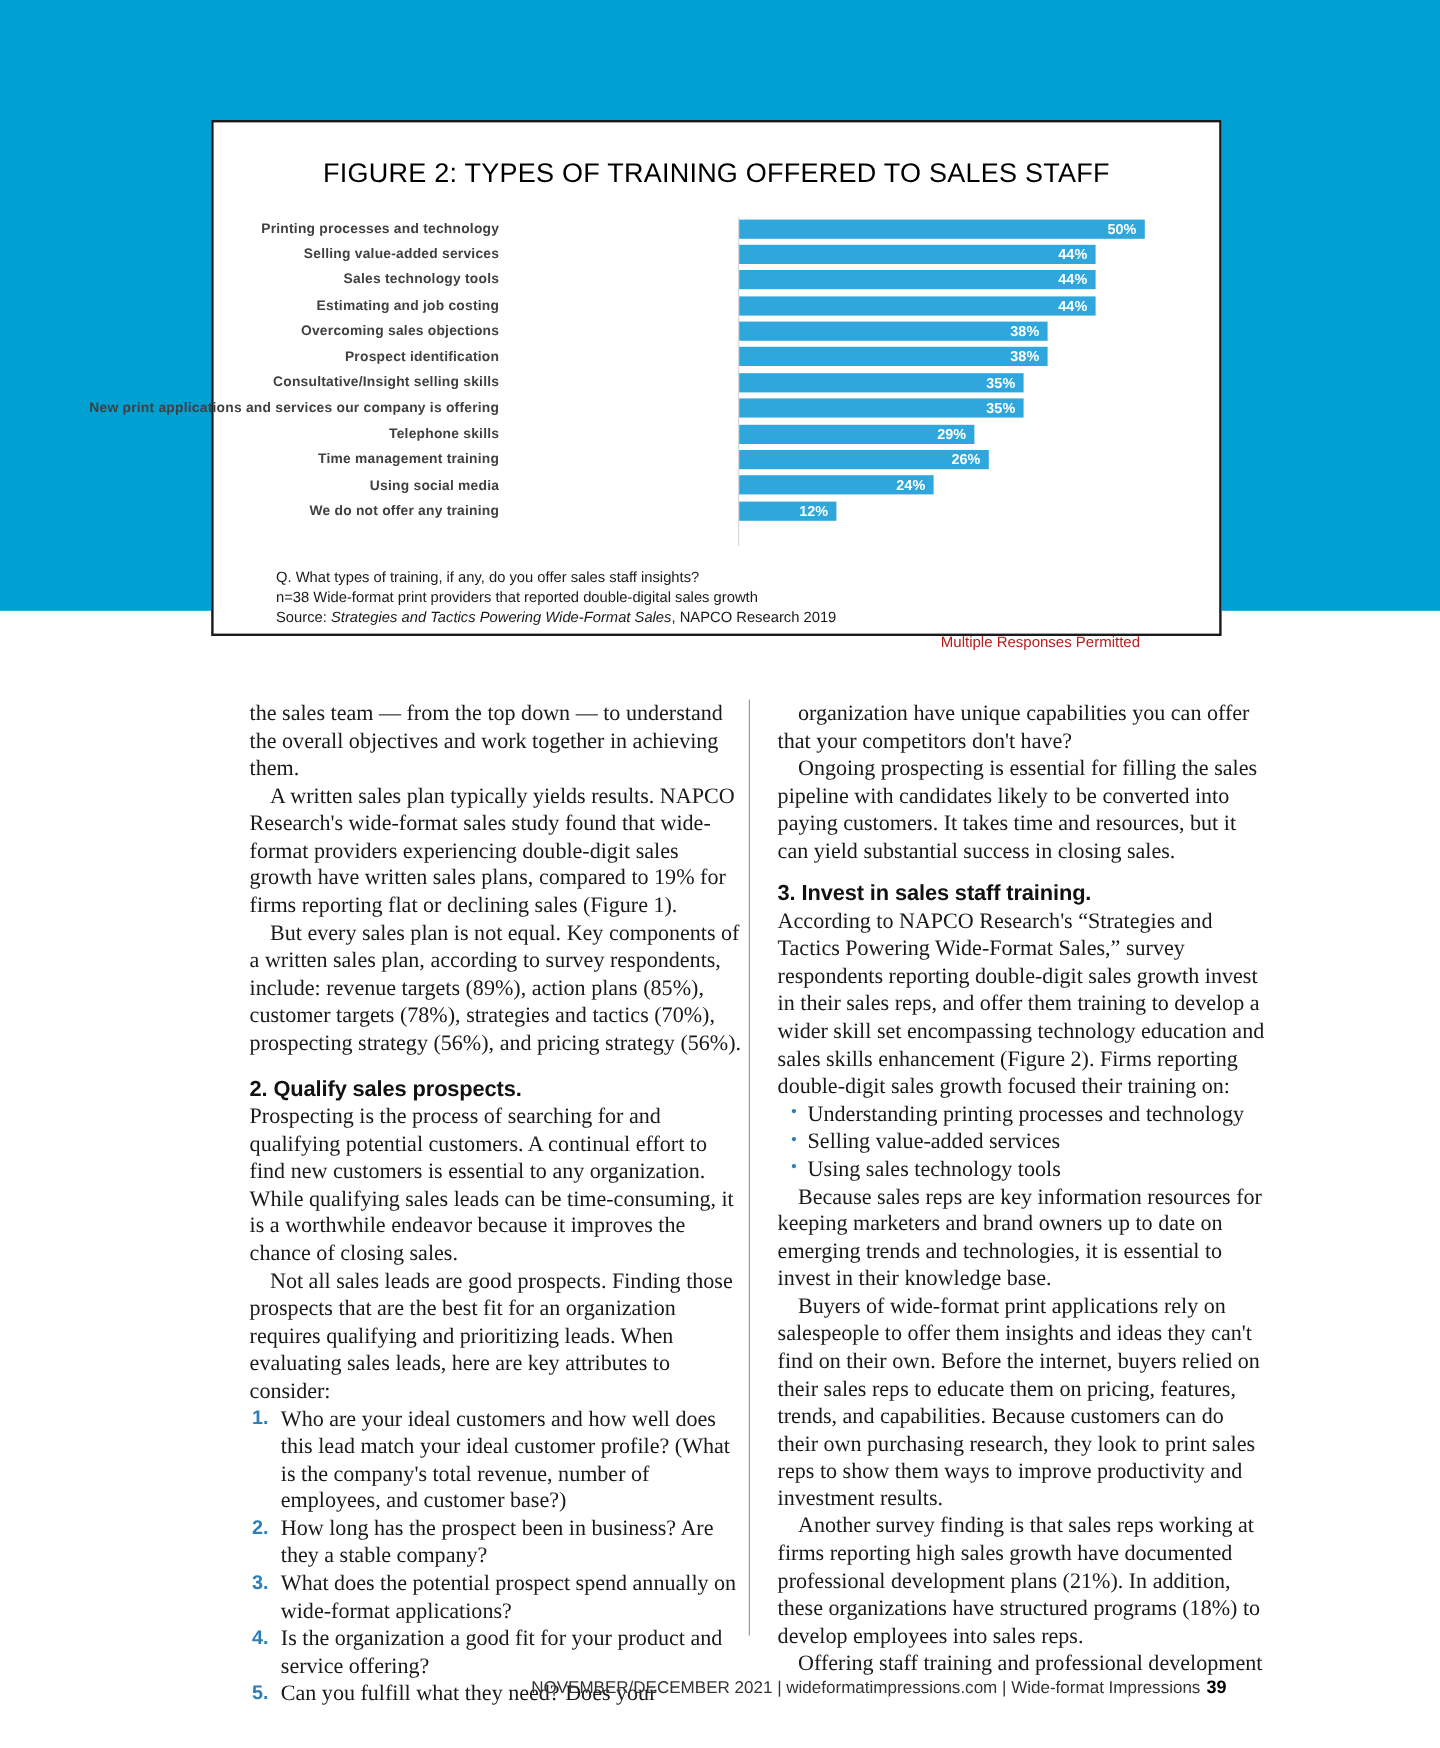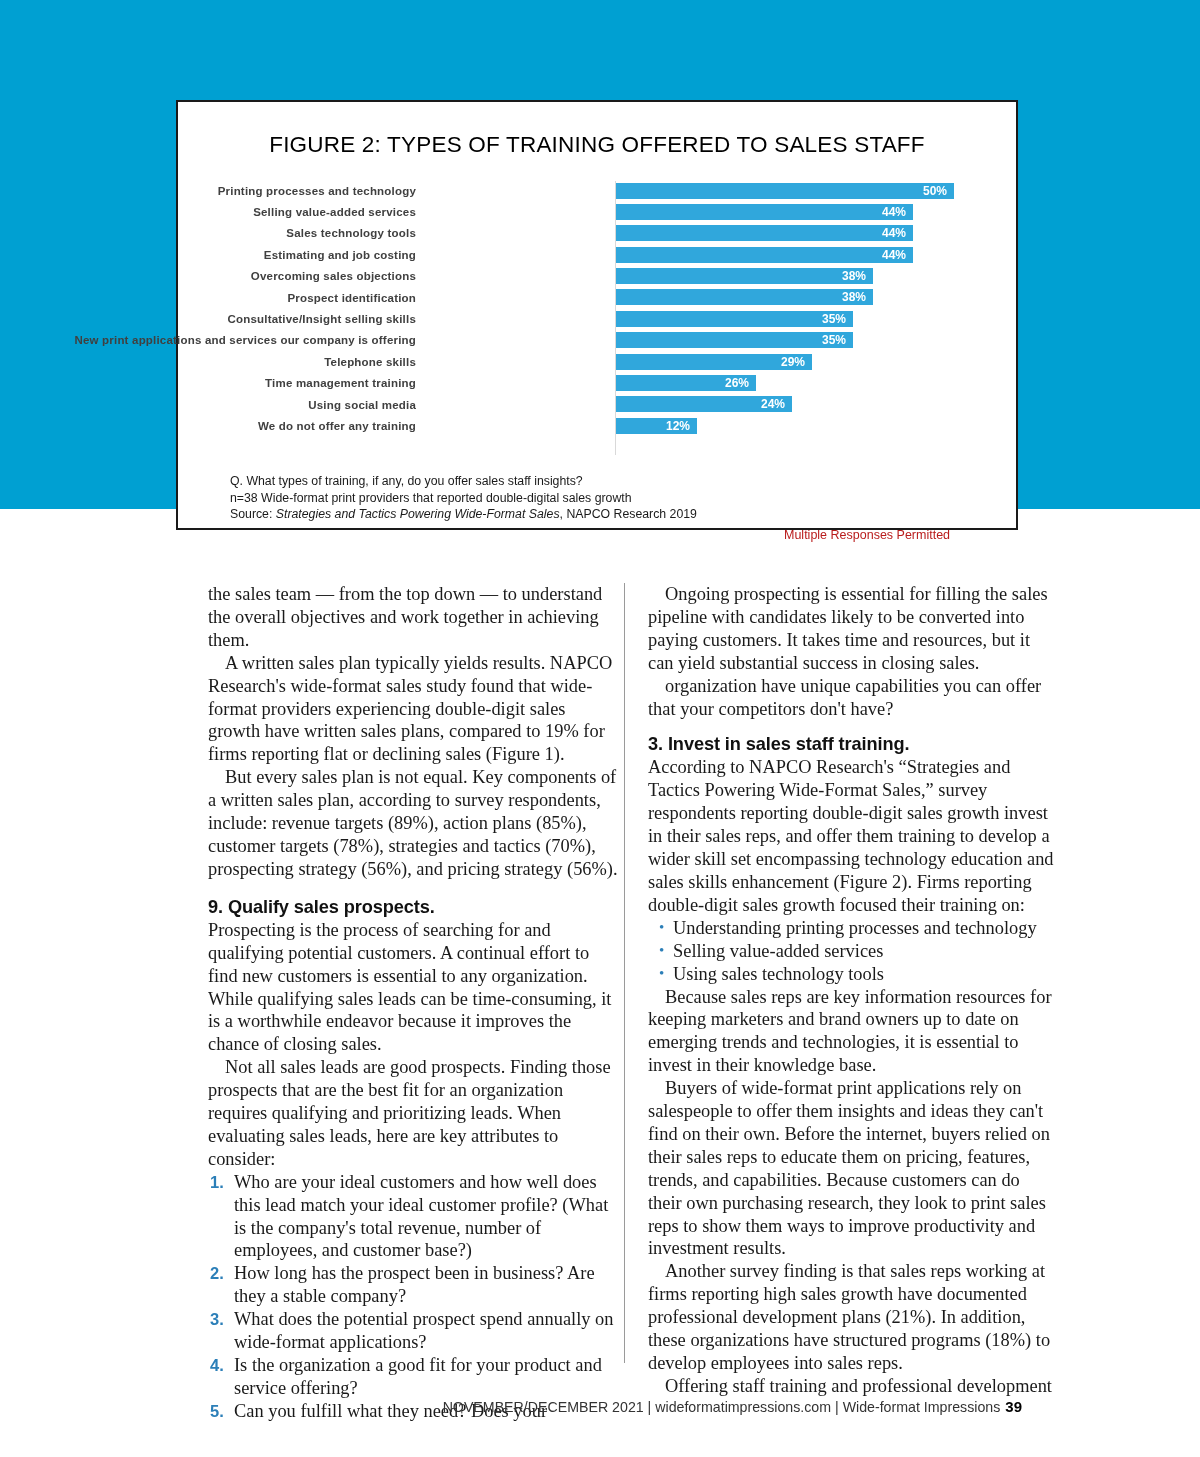--- a/index.html
+++ b/index.html
@@ -323,30 +323,30 @@
       <div class="bar-wrap">
         <div class="bar" style="width:196px">
           <span class="bar-value">29%</span>
         </div>
       </div>
     </div>
 
     <div class="bar-row">
       <div class="bar-label">Time management training</div>
       <div class="bar-wrap">
-        <div class="bar" style="width:140px">
+        <div class="bar" style="width:208px">
           <span class="bar-value">26%</span>
         </div>
       </div>
     </div>
 
     <div class="bar-row">
       <div class="bar-label">Using social media</div>
       <div class="bar-wrap">
-        <div class="bar" style="width:176px">
+        <div class="bar" style="width:162px">
           <span class="bar-value">24%</span>
         </div>
       </div>
     </div>
 
 
     <div class="bar-row">
       <div class="bar-label">We do not offer any training</div>
       <div class="bar-wrap">
         <div class="bar" style="width:81px">
@@ -365,35 +365,35 @@
   </div>
 </div>
 
 <div id="article">
   <div id="col-divider"></div>
 
   <div class="column" id="col-left">
     <p class="noindent">the sales team — from the top down — to understand the overall objectives and work together in achieving them.</p>
     <p>A written sales plan typically yields results. NAPCO Research's wide-format sales study found that wide-format providers experiencing double-digit sales growth have written sales plans, compared to 19% for firms reporting flat or declining sales (Figure 1).</p>
     <p>But every sales plan is not equal. Key components of a written sales plan, according to survey respondents, include: revenue targets (89%), action plans (85%), customer targets (78%), strategies and tactics (70%), prospecting strategy (56%), and pricing strategy (56%).</p>
-    <h3 class="section-head">9. Qualify sales prospects.</h3>
+    <h3 class="section-head">2. Qualify sales prospects.</h3>
     <p class="noindent">Prospecting is the process of searching for and qualifying potential customers. A continual effort to find new customers is essential to any organization. While qualifying sales leads can be time-consuming, it is a worthwhile endeavor because it improves the chance of closing sales.</p>
     <p>Not all sales leads are good prospects. Finding those prospects that are the best fit for an organization requires qualifying and prioritizing leads. When evaluating sales leads, here are key attributes to consider:</p>
     <ol class="numbered">
       <li><span class="num">1.</span><span>Who are your ideal customers and how well does this lead match your ideal customer profile? (What is the company's total revenue, number of employees, and customer base?)</span></li>
       <li><span class="num">2.</span><span>How long has the prospect been in business? Are they a stable company?</span></li>
       <li><span class="num">3.</span><span>What does the potential prospect spend annually on wide-format applications?</span></li>
       <li><span class="num">4.</span><span>Is the organization a good fit for your product and service offering?</span></li>
       <li><span class="num">5.</span><span>Can you fulfill what they need? Does your</span></li>
     </ol>
   </div>
 
   <div class="column" id="col-right">
+    <p>organization have unique capabilities you can offer that your competitors don't have?</p>
     <p>Ongoing prospecting is essential for filling the sales pipeline with candidates likely to be converted into paying customers. It takes time and resources, but it can yield substantial success in closing sales.</p>
-    <p>organization have unique capabilities you can offer that your competitors don't have?</p>
     <h3 class="section-head tight">3. Invest in sales staff training.</h3>
     <p class="noindent">According to NAPCO Research's “Strategies and Tactics Powering Wide-Format Sales,” survey respondents reporting double-digit sales growth invest in their sales reps, and offer them training to develop a wider skill set encompassing technology education and sales skills enhancement (Figure 2). Firms reporting double-digit sales growth focused their training on:</p>
     <ul class="bullets">
       <li>Understanding printing processes and technology</li>
       <li>Selling value-added services</li>
       <li>Using sales technology tools</li>
     </ul>
     <p>Because sales reps are key information resources for keeping marketers and brand owners up to date on emerging trends and technologies, it is essential to invest in their knowledge base.</p>
     <p>Buyers of wide-format print applications rely on salespeople to offer them insights and ideas they can't find on their own. Before the internet, buyers relied on their sales reps to educate them on pricing, features, trends, and capabilities. Because customers can do their own purchasing research, they look to print sales reps to show them ways to improve productivity and investment results.</p>
     <p>Another survey finding is that sales reps working at firms reporting high sales growth have documented professional development plans (21%). In addition, these organizations have structured programs (18%) to develop employees into sales reps.</p>

